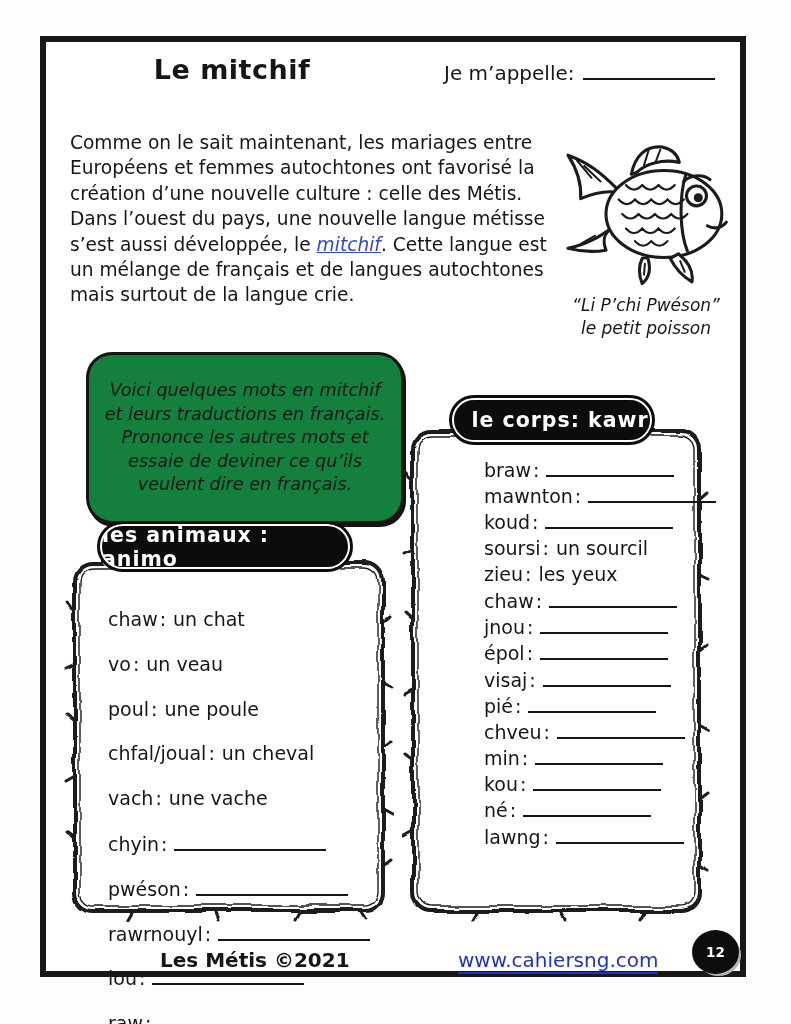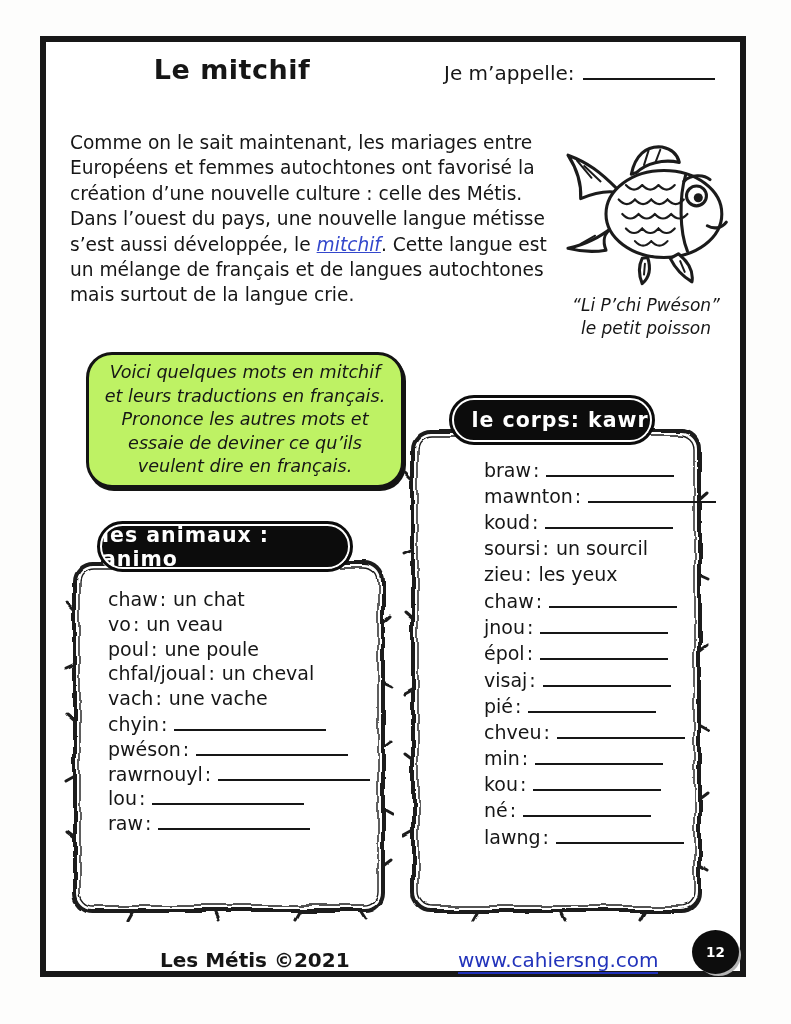--- a/index.html
+++ b/index.html
@@ -21,42 +21,42 @@
            font-size:18.6px; line-height:25.4px; }
   .intro a { color:var(--link-blue,#3347cc); font-style:italic; text-decoration:underline; cursor:pointer; }
 
   
   .fish { position:absolute; left:506px; top:96px; width:184px; height:152px; }
   .fish-caption { position:absolute; left:494px; top:252px; width:212px; text-align:center;
                   font-style:italic; font-size:17px; line-height:23px; }
 
   
   .bubble { position:absolute; left:40px; top:310px; width:318px;
-            border:3.5px solid #141414; border-radius:26px; background:#bef264;
+            border:3.5px solid #141414; border-radius:26px; background:#15803d;
             box-shadow:2px 3px 0 #141414;
-            padding:6px 10px; text-align:center; font-style:italic;
+            padding:24px 10px; text-align:center; font-style:italic;
             font-size:17.6px; line-height:23.5px; }
 
   
   .twig { position:absolute; }
   .twig-left  { left:18px;  top:510px; width:330px; height:370px; }
   .twig-right { left:356px; top:378px; width:308px; height:502px; }
 
   
   .pill { position:absolute; background:#0c0c0c; color:#fff;
           border:2px solid #fff; outline:3px solid #0c0c0c; border-radius:24px;
           display:flex; align-items:center; justify-content:center;
           font-weight:bold; font-size:20.5px; letter-spacing:1px; }
   .pill-left  { left:54px;  top:482px; width:250px; height:45px; }
   .pill-right { left:406px; top:356px; width:200px; height:44px;padding-left:16px; }
 
   
   .word-list { position:absolute; font-size:19px; }
   .list-left  { left:62px;  top:546px; width:280px; }
-  .list-left  .word-row { height:24.8px; }
+  .list-left  .word-row { height:24.8px;margin-top:20px; }
   .list-right { left:398px; top:416px; width:260px;margin-left:40px; }
   .list-right .word-row { height:26.2px; }
   .word-row { white-space:nowrap; }
   .word-row .colon { margin:0 7px 0 2px; }
   .list-left  .word-row .blank { width:152px; }
   .list-right .word-row .blank { width:128px; }
 
   
   .footer-left { position:absolute; left:114px; top:906px; font-size:20px; font-weight:bold; }
   .footer-site { position:absolute; left:412px; top:906px; font-size:20px; font-weight:normal;

